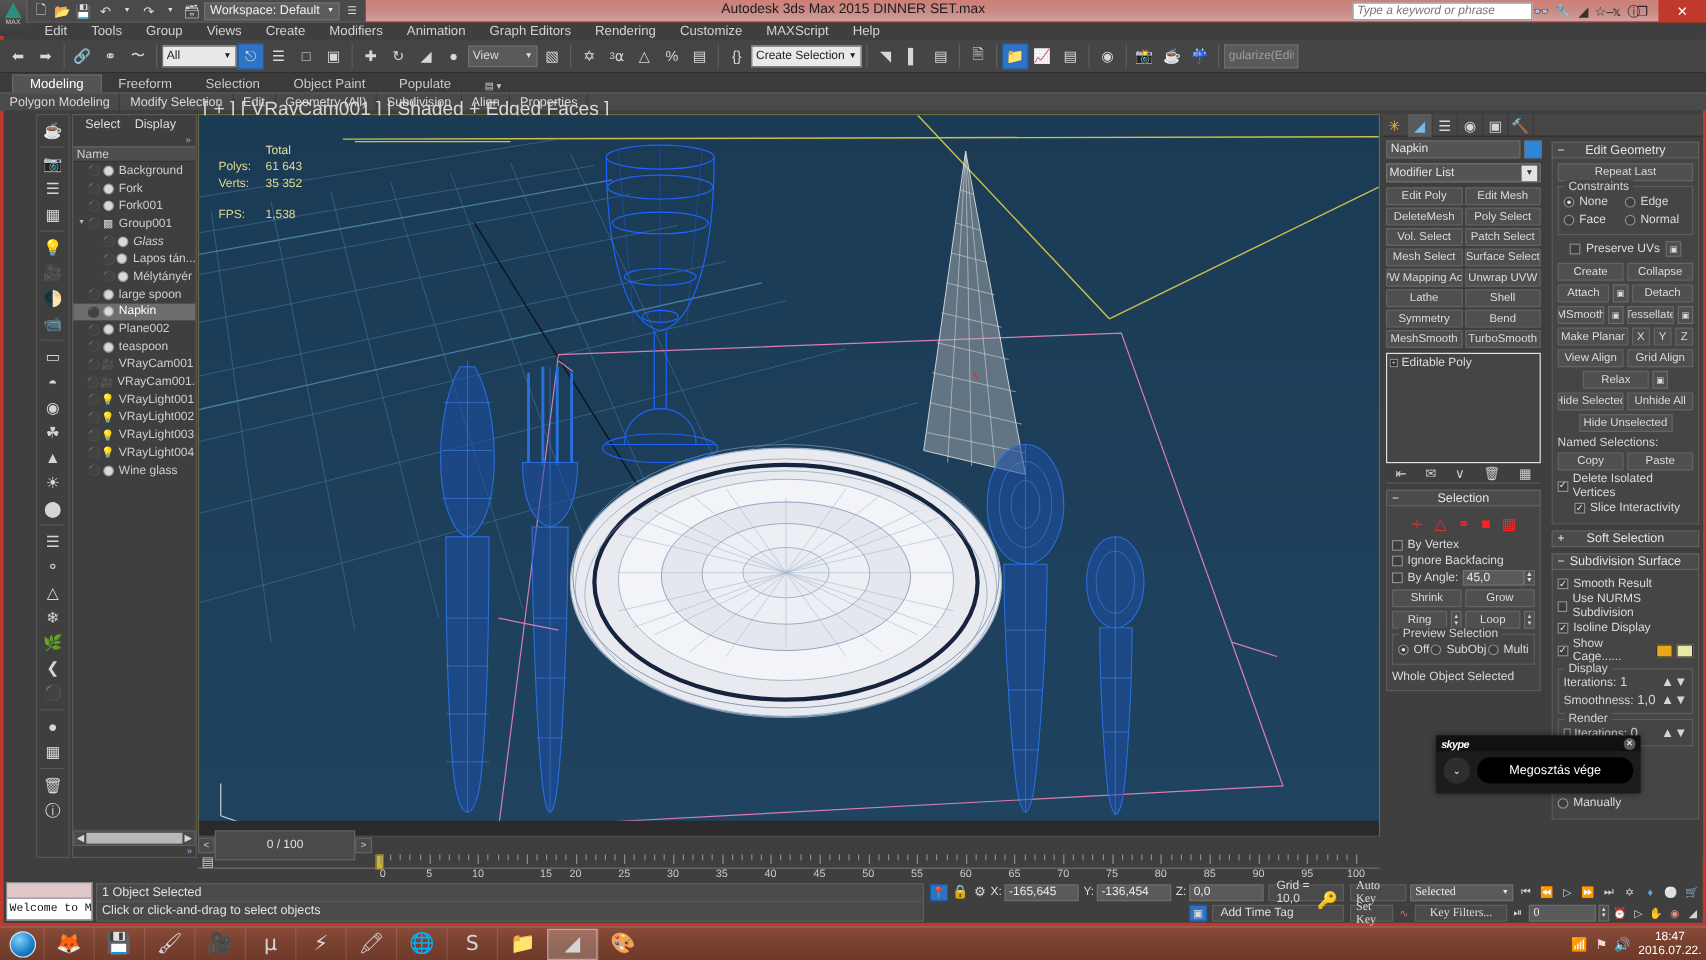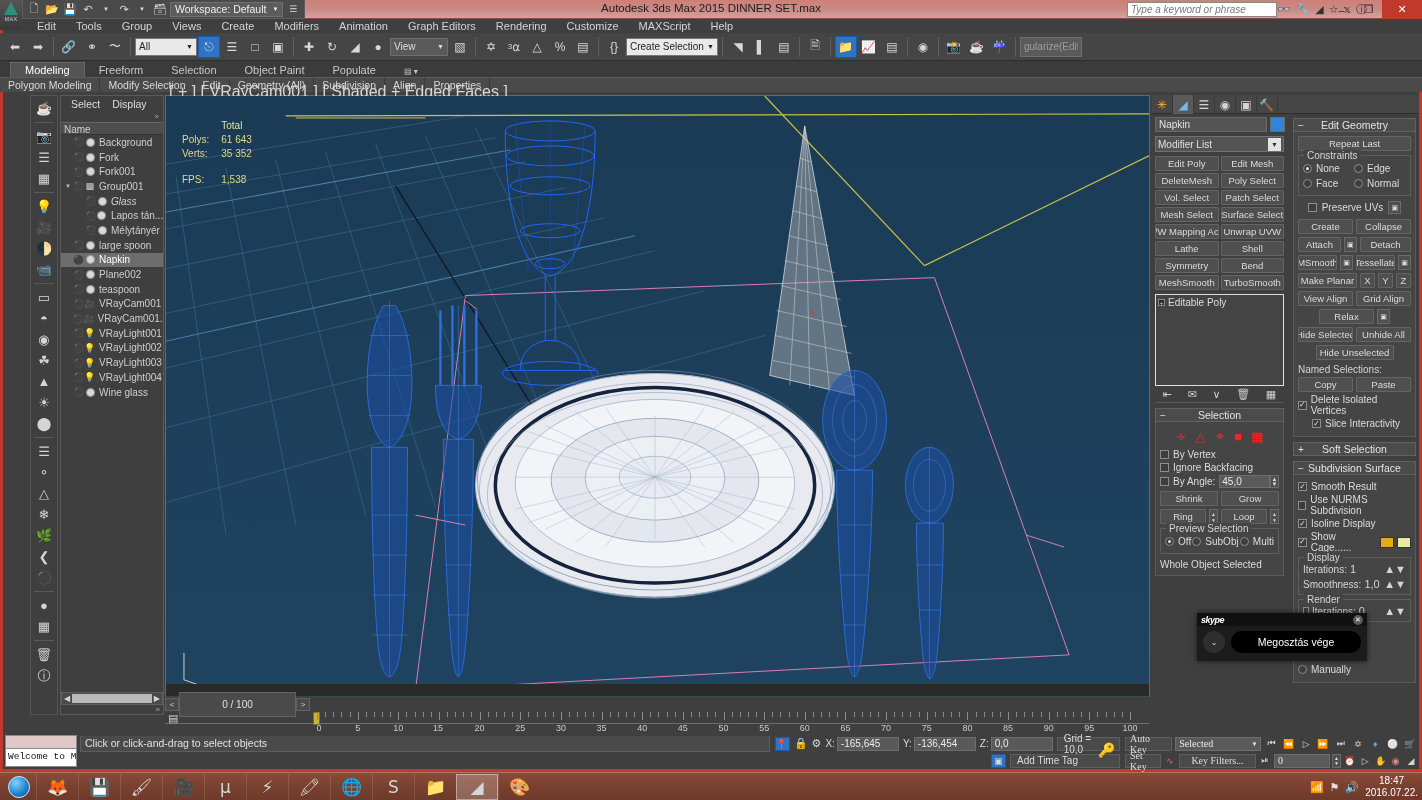--- a/index.html
+++ b/index.html
@@ -1162,21 +1162,21 @@
         <div class="tk" style="left: 908.09px; height: 5px;"></div>
         <div class="tk" style="left: 916.22px; height: 5px;"></div>
         <div class="tk" style="left: 924.35px; height: 8px;"></div>
         <div class="tk" style="left: 932.48px; height: 5px;"></div>
         <div class="tk" style="left: 940.61px; height: 5px;"></div>
         <div class="tk" style="left: 948.74px; height: 5px;"></div>
         <div class="tk" style="left: 956.87px; height: 5px;"></div>
         <div class="tk" style="left: 965px; height: 8px;"></div>
         <div class="lb" style="left: 192.65px;">5</div>
         <div class="lb" style="left: 233.3px;">10</div>
-        <div class="lb" style="left: 273px;">15</div>
+        <div class="lb" style="left: 290px;">15</div>
         <div class="lb" style="left: 314.6px;">20</div>
         <div class="lb" style="left: 355.25px;">25</div>
         <div class="lb" style="left: 395.9px;">30</div>
         <div class="lb" style="left: 436.55px;">35</div>
         <div class="lb" style="left: 477.2px;">40</div>
         <div class="lb" style="left: 517.85px;">45</div>
         <div class="lb" style="left: 558.5px;">50</div>
         <div class="lb" style="left: 599.15px;">55</div>
         <div class="lb" style="left: 639.8px;">60</div>
         <div class="lb" style="left: 680.45px;">65</div>
@@ -1190,20 +1190,21 @@
         <div class="lb" style="left: 154px;">0</div>
       </div>
   </div>
   <div style="position:absolute;left:168px;top:712px;font-size:11px;color:#cfcfcf">▤</div>
 
   <div class="statusleft">
     <div class="mini-listener-top"></div>
     <div class="mini-listener-bot">Welcome to M</div>
   </div>
   <div class="statusbar">
+    <div class="sb1">1 Object Selected</div>
     <div class="sb2">Click or click-and-drag to select objects</div>
   </div>
 
   <div class="coordbar">
     <div class="coordrow">
       <span class="tbtn on" style="width:15px;height:14px;font-size:9px">📍</span>
       <span style="font-size:11px">🔒</span>
       <span style="font-size:11px">⚙</span>
       <span class="coordfld">
         <span>X:</span>

